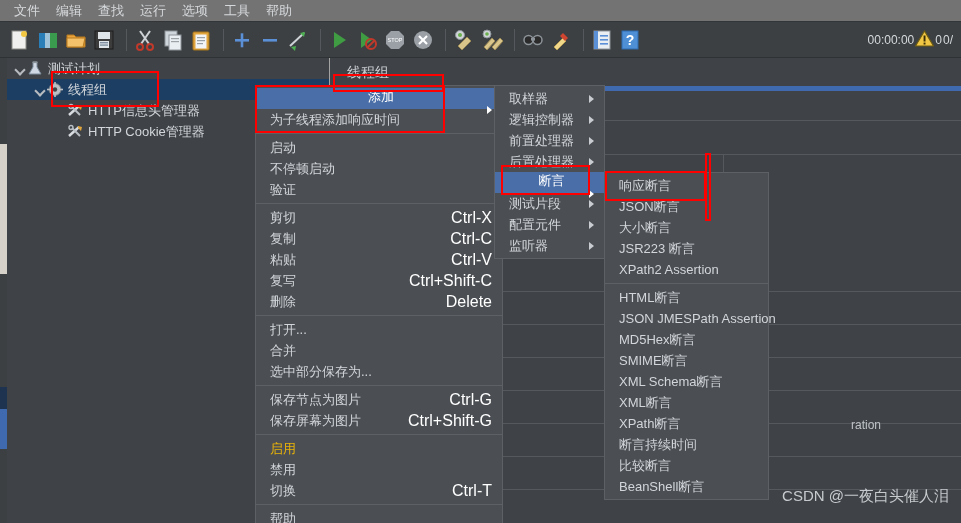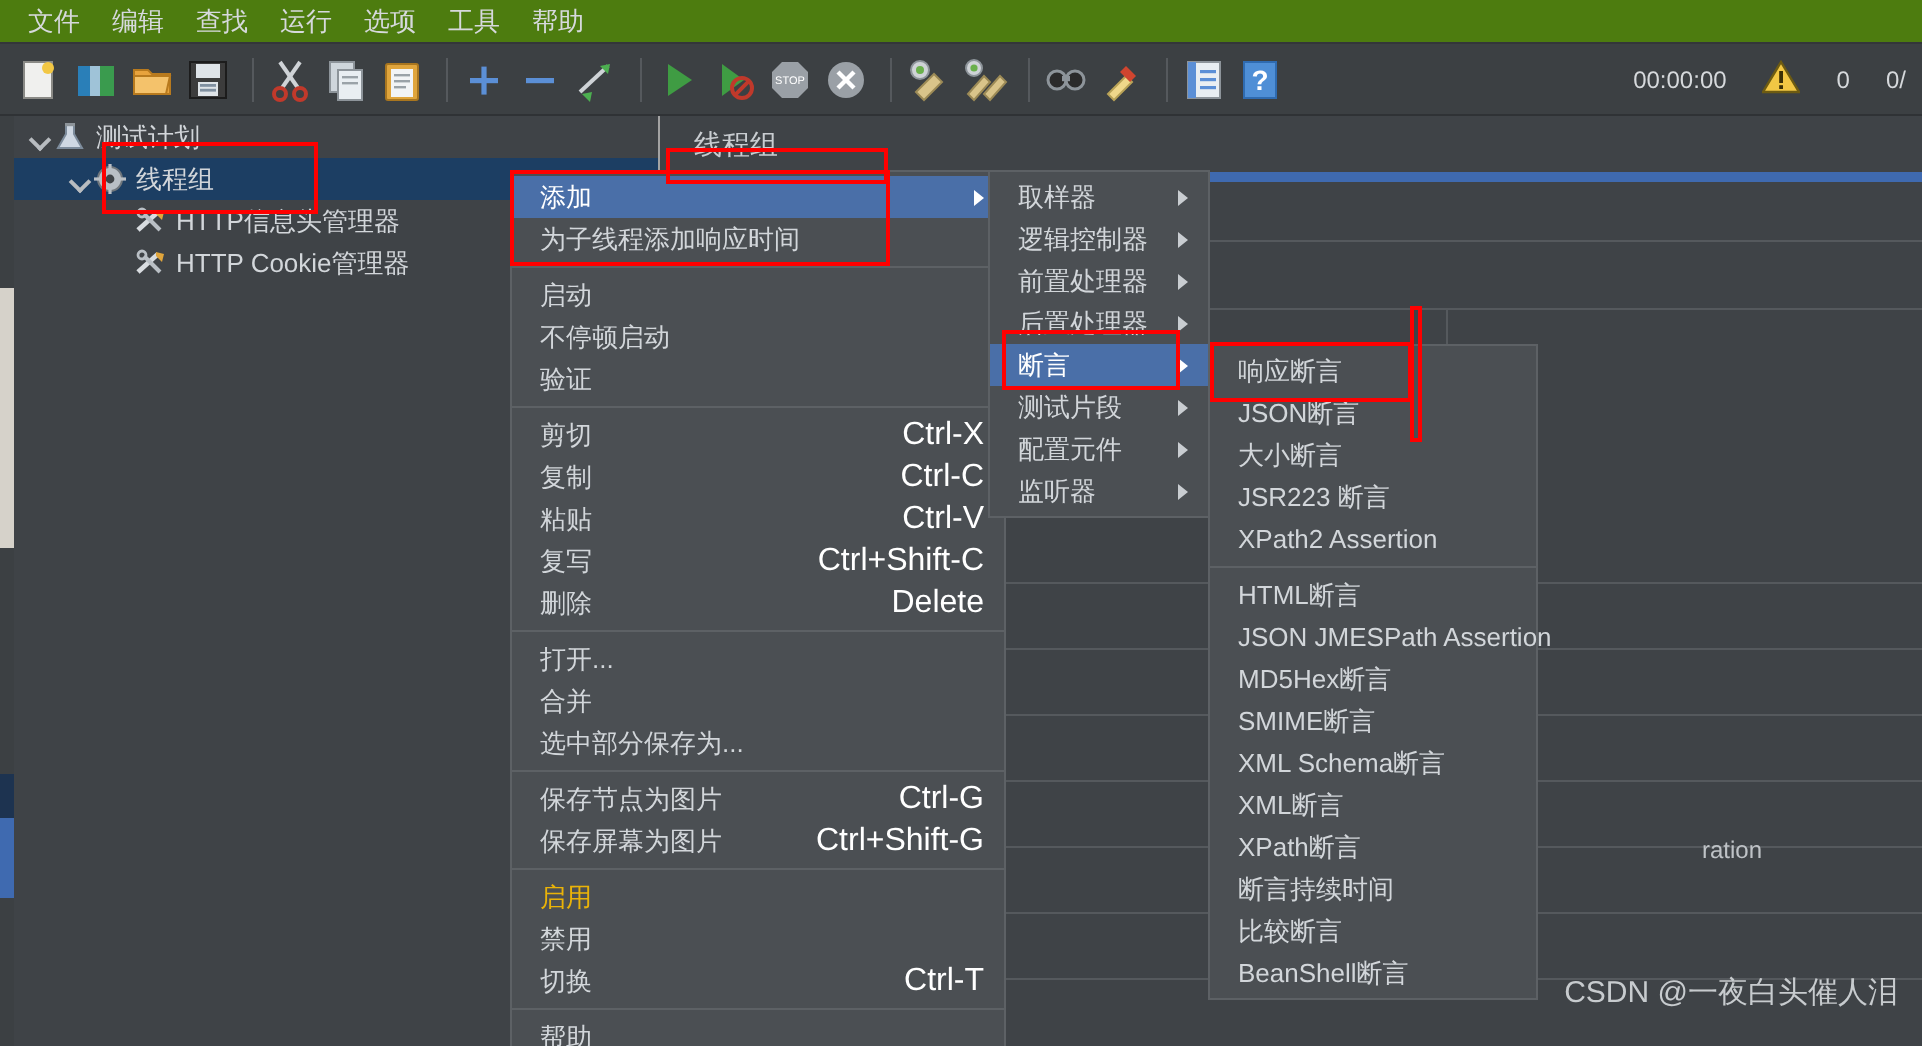--- a/index.html
+++ b/index.html
@@ -12,21 +12,21 @@
   #app {
     position: relative;
     width: 961px; height: 523px;
     background: #3f4347;
     color: #c9cdd1;
   }
 
   
   .menubar {
     position: absolute; left: 0; top: 0; width: 961px; height: 22px;
-    background: #4d7c0f;
+    background: #737373;
     display: flex; align-items: center;
     padding-left: 6px;
     border-bottom: 1px solid #333639;
   }
   .menubar-item {
     font-size: 13px; color: #d6d9dc;
     padding: 2px 8px;
     line-height: 16px;
     white-space: nowrap;
   }
@@ -45,21 +45,21 @@
     display: inline-block;
     flex: 0 0 auto;
   }
   .tb-sep {
     width: 1px; height: 22px; background: #55595d;
     margin: 0 6px; flex: 0 0 auto;
   }
   .tb svg { display: block; }
   .timer {
     position: absolute; right: 8px; top: 0; height: 36px;
-    display: flex; align-items: center; gap: 18px;
+    display: flex; align-items: center; gap: 1px;
     font-size: 12px; color: #d6d9dc;
     font-family: "Liberation Sans", sans-serif;
   }
 
   
   .leftstrip {
     position: absolute; left: 0; top: 58px; width: 7px; height: 465px;
     background: #3c4043;
   }
   .leftstrip .seg1 { position:absolute; left:0; top:86px; width:7px; height:130px; background:#d6d2ca; }
@@ -125,21 +125,21 @@
     padding: 0 10px 0 14px;
     font-size: 13px;
     color: #d2d6da;
     white-space: nowrap;
   }
   .mi .lbl { flex: 0 0 auto; }
   .mi .accel {
     margin-left: auto; padding-left: 26px;
     font-size: 16px; color: #ffffff;
   }
-  .mi.hl { background: #4a6fa8; color: #ffffff; }
+  .mi.hl { background: #4a6fa8; color: #ffffff; flex-direction: column; }
   .mi.hl .lbl { color: #ffffff; }
   .mi.disabled { color: #eab308; }
   .mi .arrow {
     margin-left: auto;
     width: 0; height: 0;
     border-left: 5px solid #c9cdd1;
     border-top: 4px solid transparent;
     border-bottom: 4px solid transparent;
   }
   .mi.hl .arrow { border-left-color: #ffffff; }

